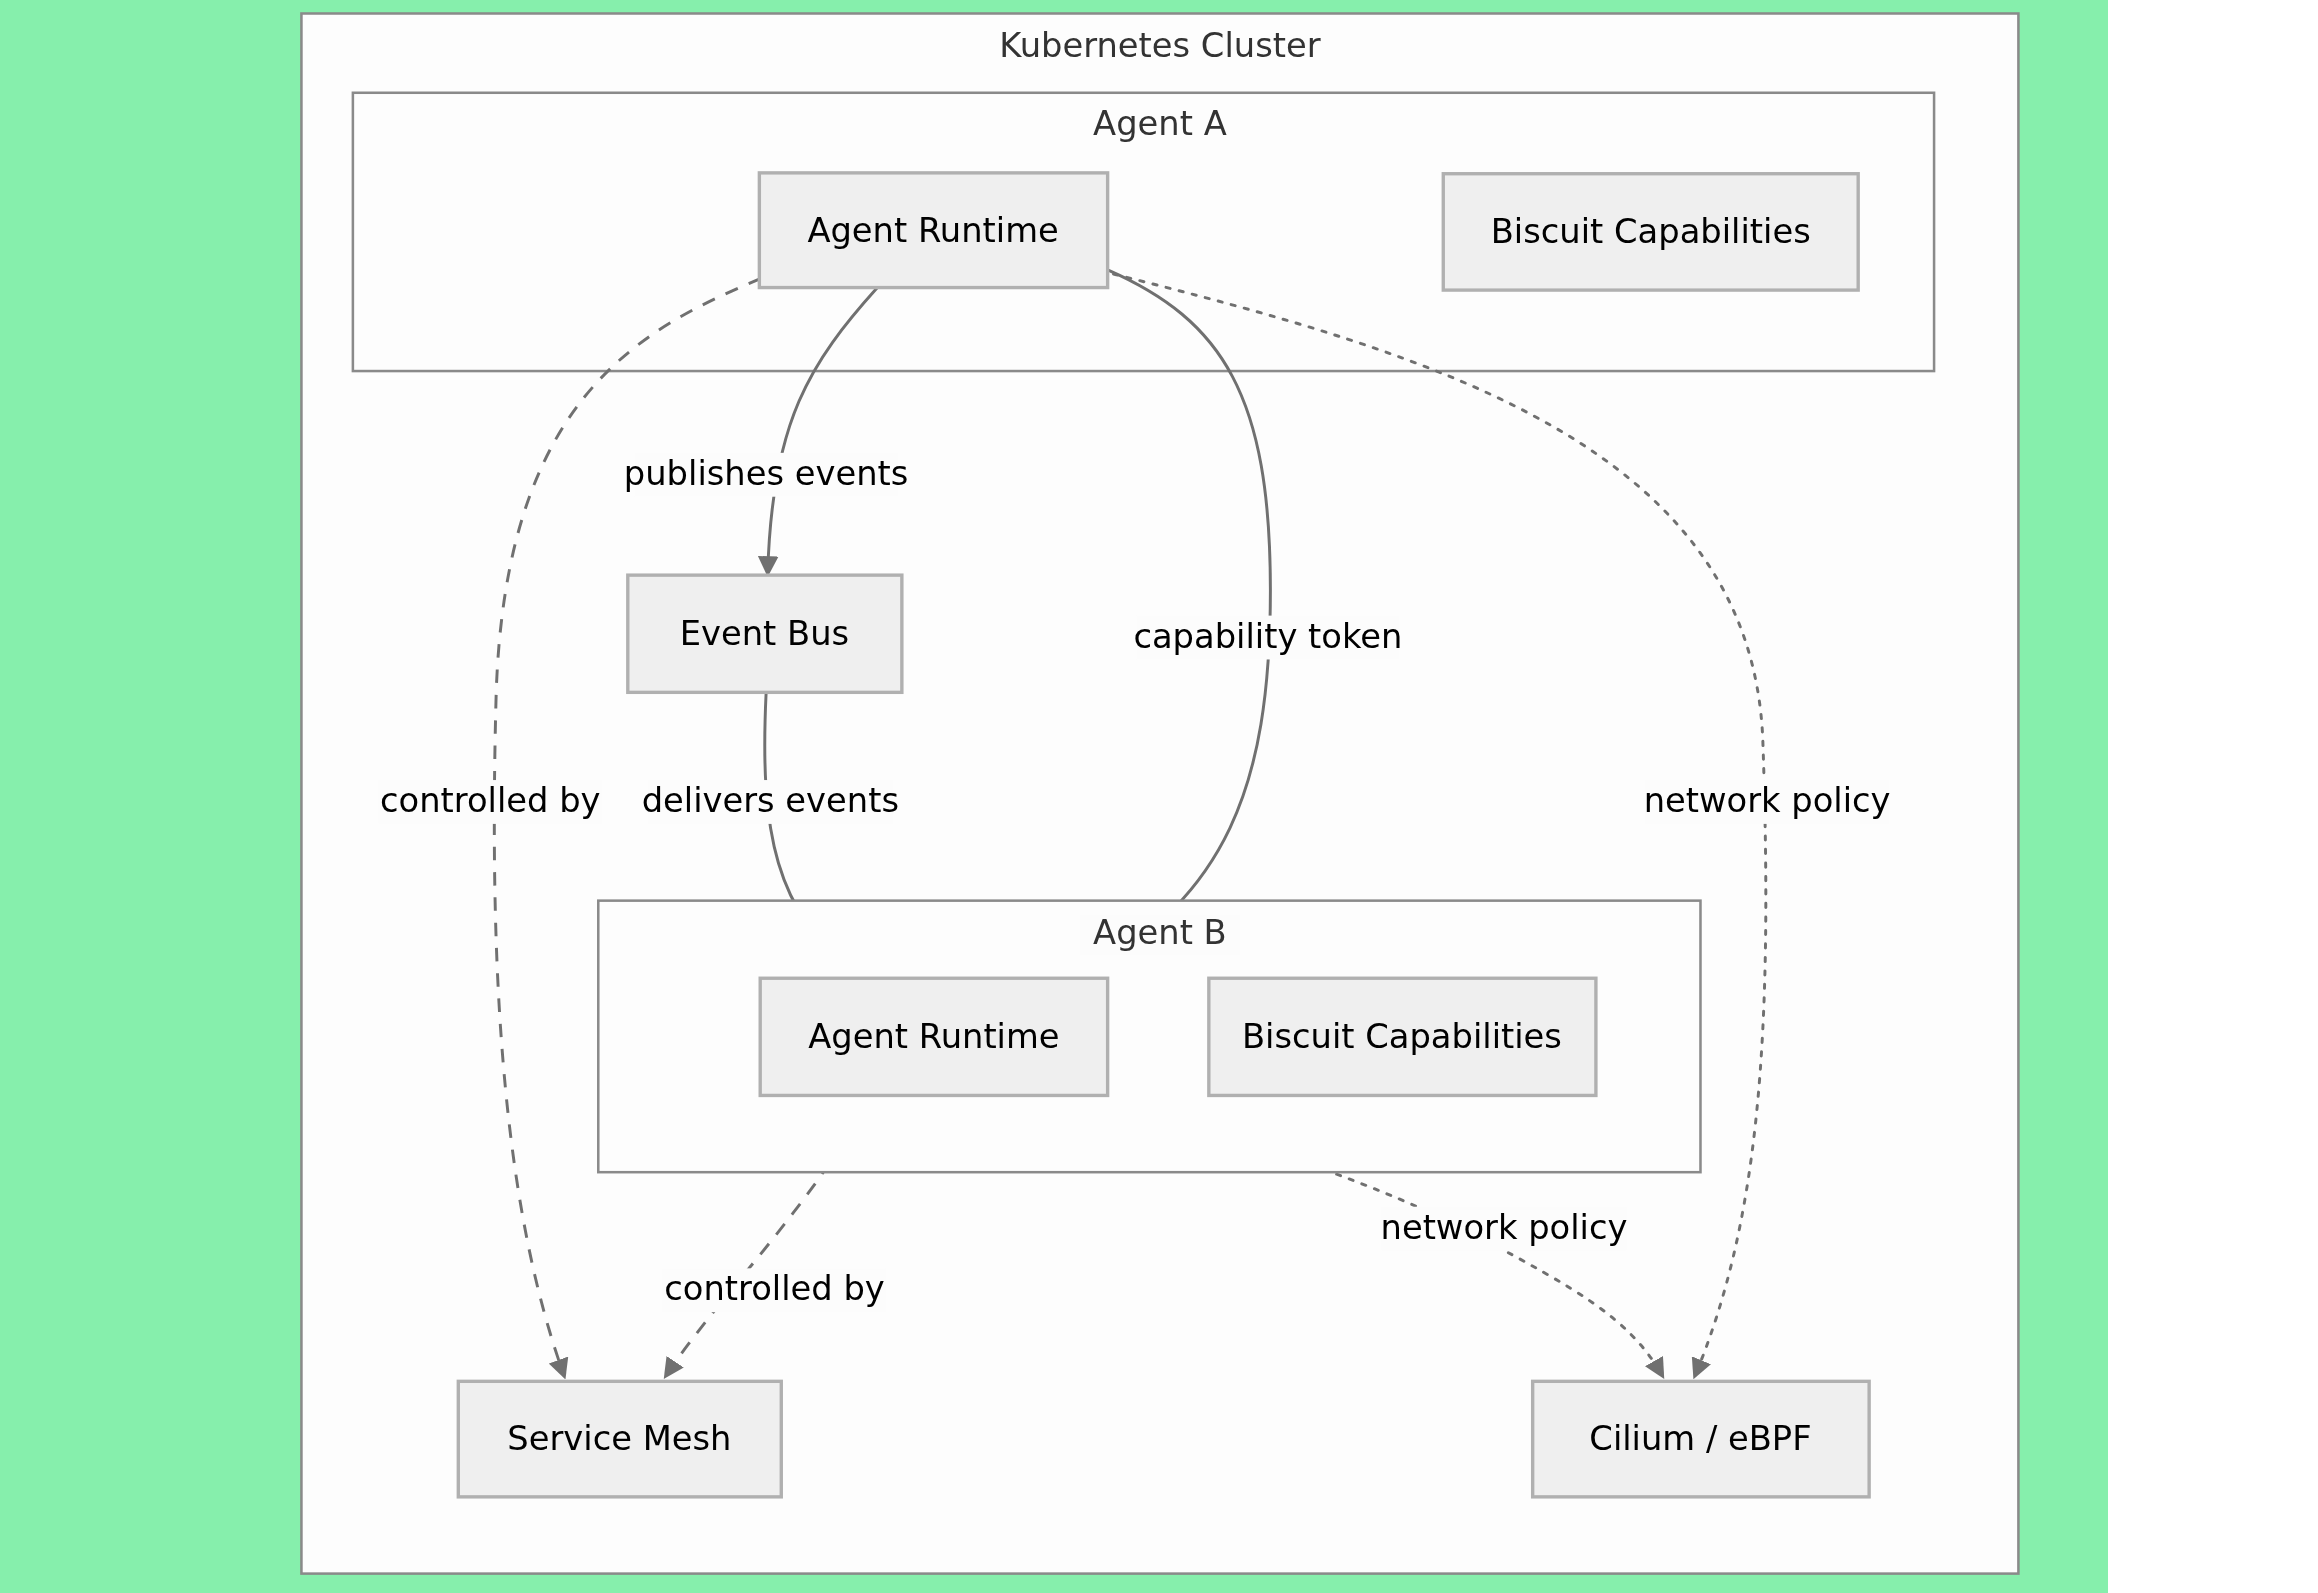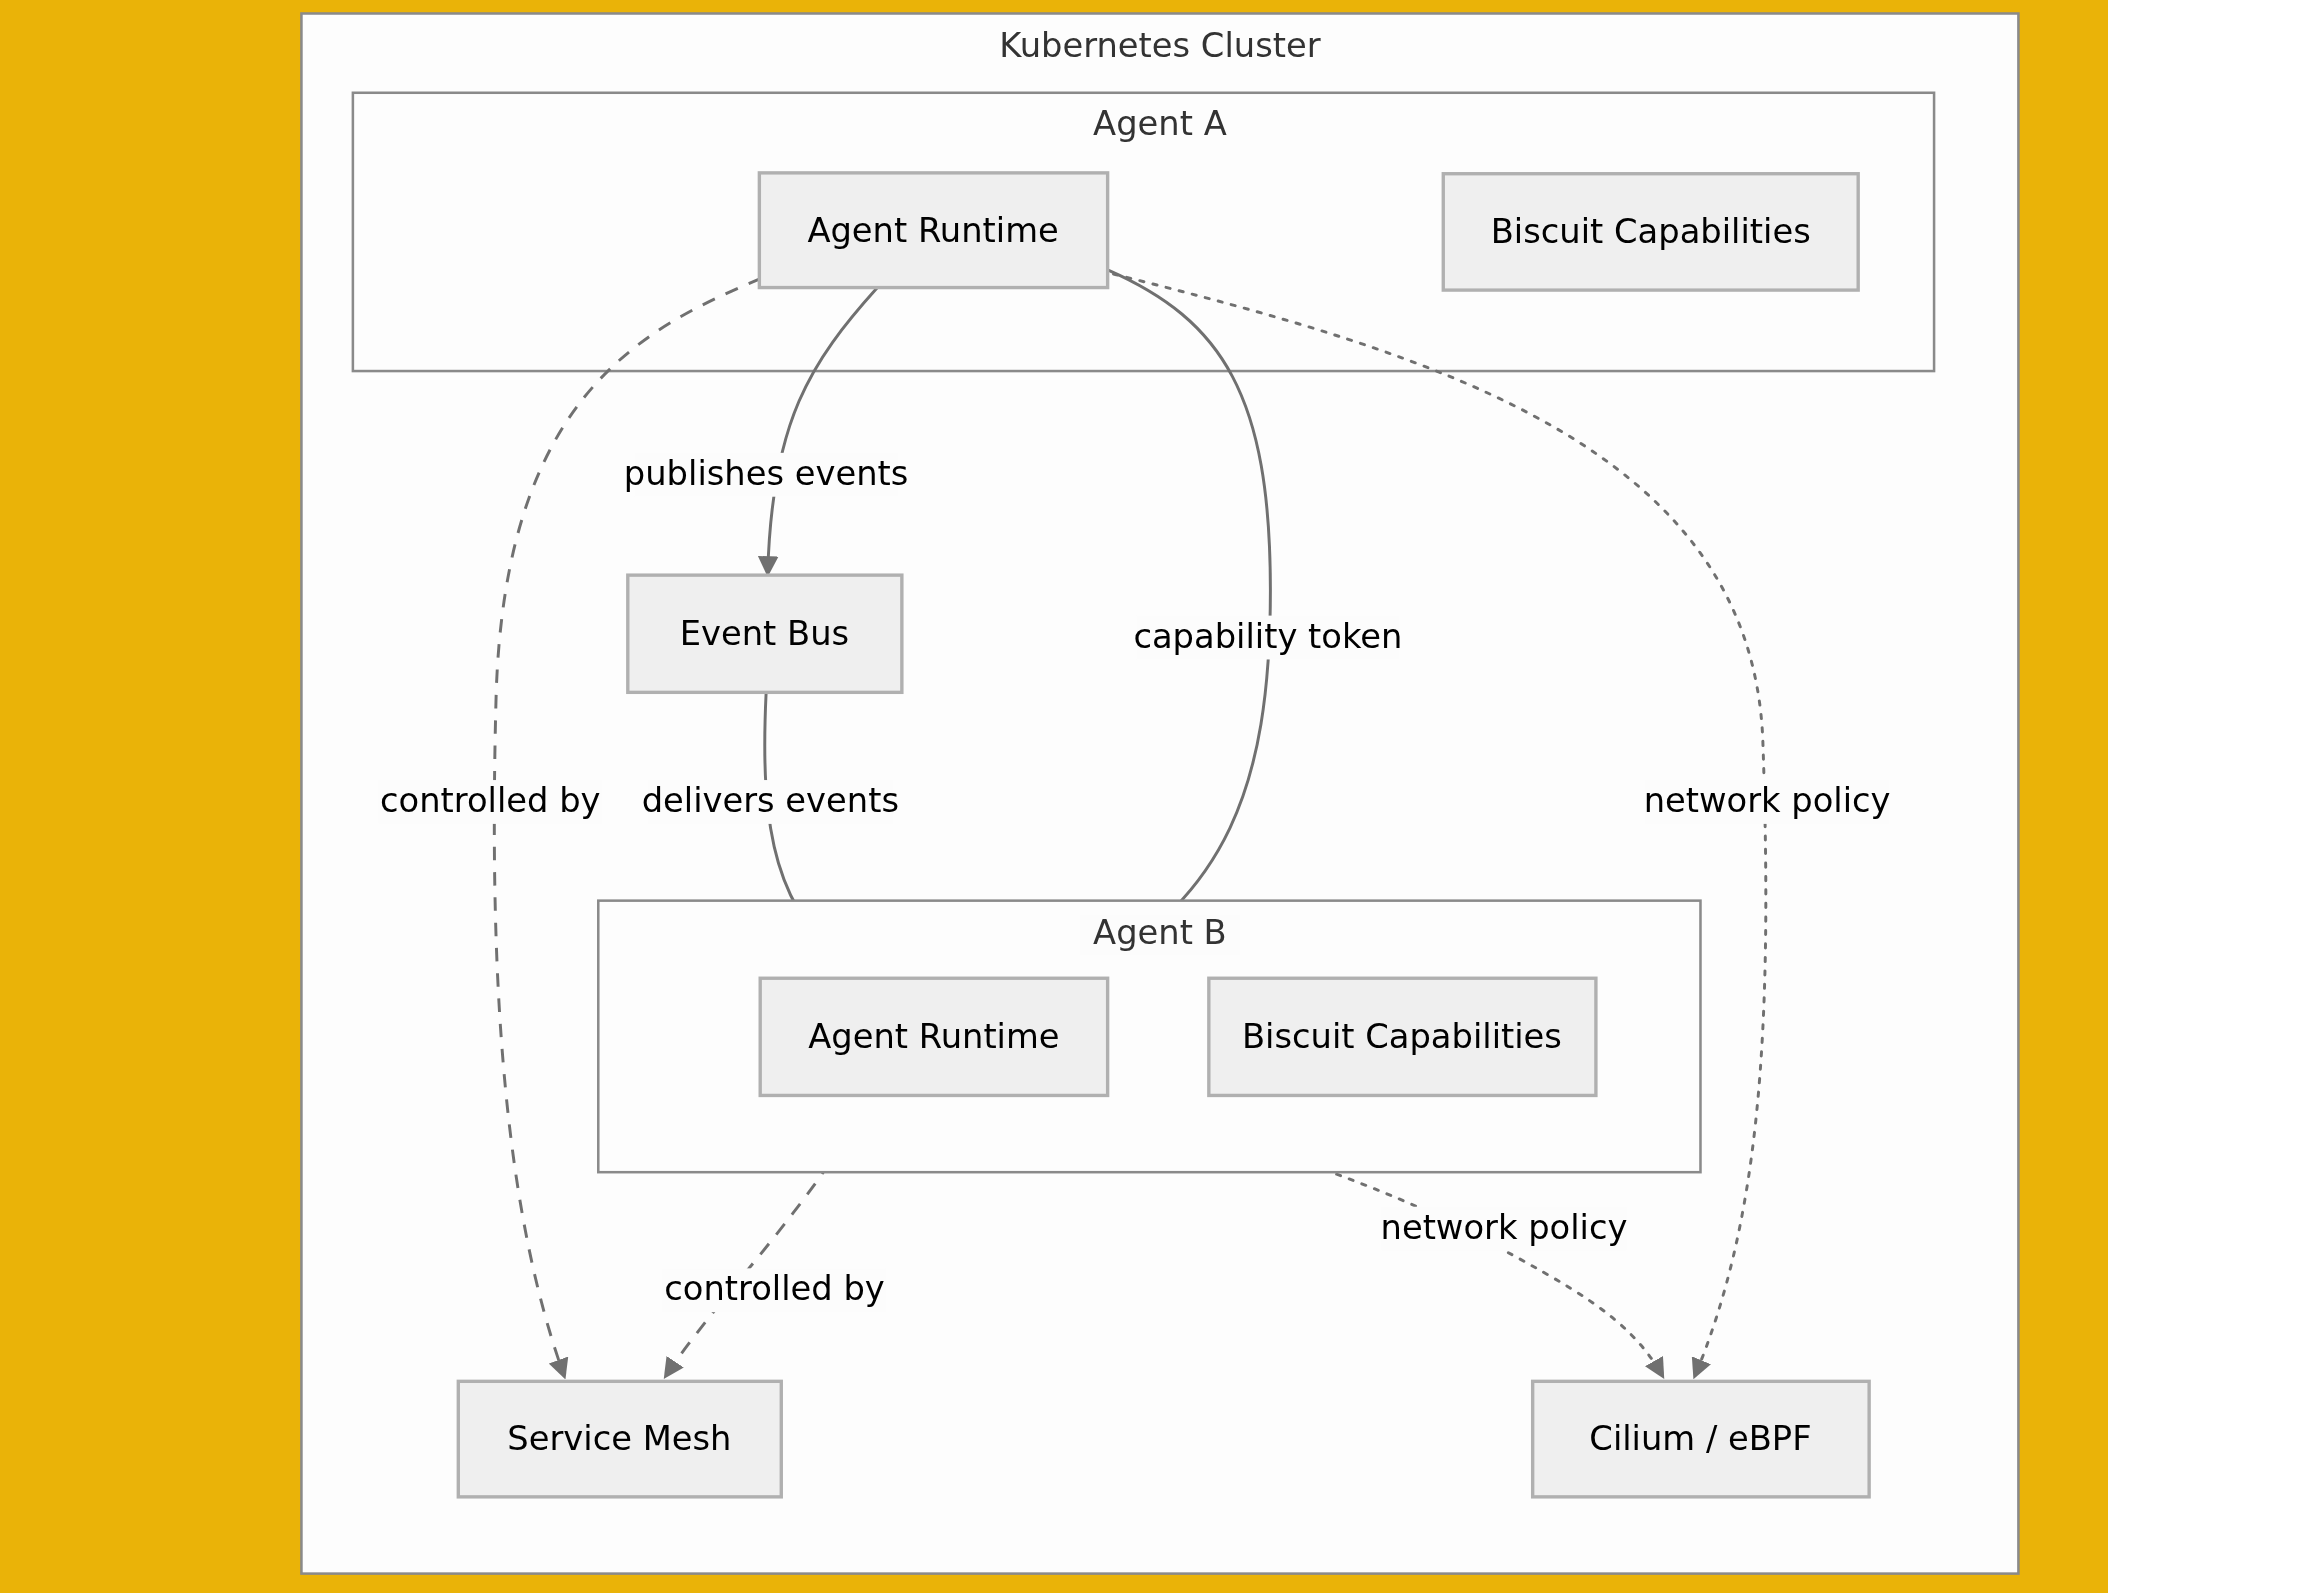--- a/index.html
+++ b/index.html
@@ -1,17 +1,17 @@
 <!DOCTYPE html>
 <html style="font-size:13.5px"><head>
 <meta charset="utf-8">
 <style>
   html,body{margin:0;padding:0;background:#ffffff;}
   body{width:2319px;height:1593px;font-family:"DejaVu Sans",sans-serif;}
-  #stage{position:relative;width:2108px;height:1593px;overflow:hidden;background:#eab308;}
+  #stage{position:relative;width:2108px;height:1593px;overflow:hidden;background:#86efac;}
   svg#diagram{position:absolute;left:0;top:0;width:2319px;height:1593px;}
   .cluster-rect{fill:#fdfdfd;stroke:#8a8a8a;stroke-width:3;}
   .node-rect{fill:#efefef;stroke:#b0b0b0;stroke-width:4;}
   .edge-solid{fill:none;stroke:#707070;stroke-width:3.5;}
   .edge-dotted{fill:none;stroke:#707070;stroke-width:3.5;stroke-dasharray:5 11;stroke-linecap:round;}
   .edge-dashed{fill:none;stroke:#707070;stroke-width:3.5;stroke-dasharray:16 14;}
   .cluster-title{font-family:"DejaVu Sans",sans-serif;font-size:40px;fill:#333333;text-anchor:middle;}
   .node-label{font-family:"DejaVu Sans",sans-serif;font-size:40px;fill:#000000;text-anchor:middle;}
   .edge-label{font-family:"DejaVu Sans",sans-serif;font-size:40px;fill:#000000;text-anchor:middle;}
   .label-bg{fill:#fcfcfc;}

